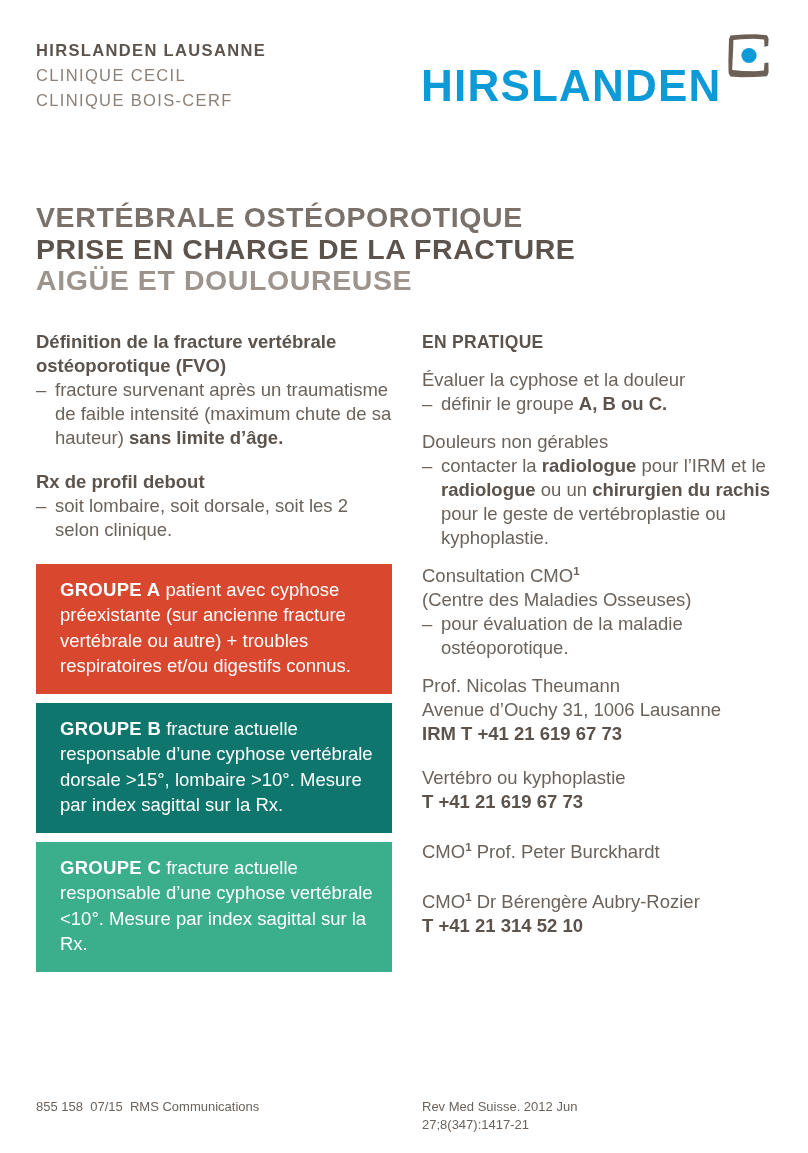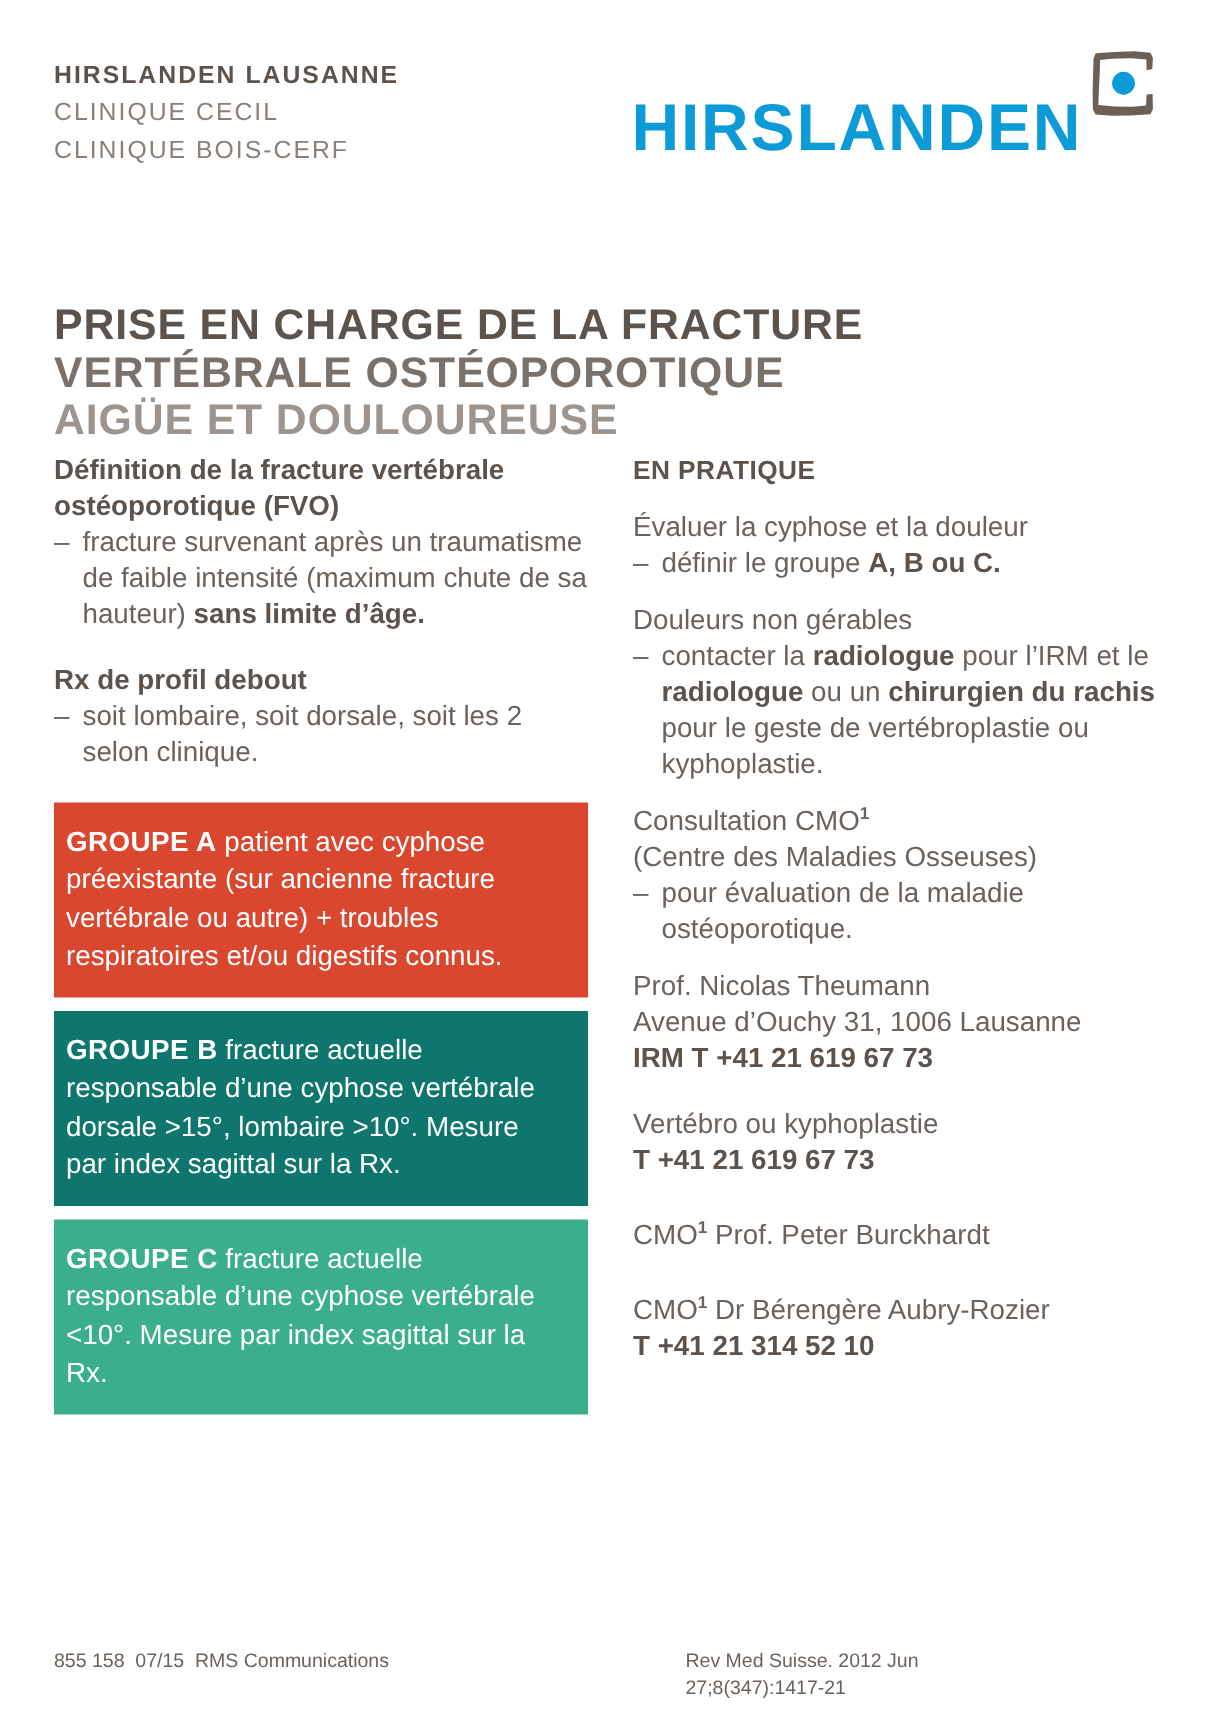--- a/index.html
+++ b/index.html
@@ -90,21 +90,21 @@
     font-size: 16.5px;
     line-height: 24px;
     letter-spacing: 0.15px;
     color: #5c534c;
   }
   .subtitle div { white-space: nowrap; }
 
   
   .columns {
     display: flex;
-    margin-top: 4px;
+    margin-top: 33px;
   }
   .col-left  { width: 356px; flex: 0 0 356px; }
   .col-gap   { width: 30px;  flex: 0 0 30px; }
   .col-right { width: 350px; flex: 0 0 350px; }
 
   .sec-head {
     font-weight: bold;
     font-size: 18.5px;
     line-height: 24px;
     color: #5c534c;
@@ -129,21 +129,21 @@
     color: #6b625b;
   }
   .bullet .btext { flex: 1; }
   b, .b { font-weight: bold; color: #5c534c; }
   .gap-sm { height: 14px; }
   .gap-md { height: 20px; }
   .gap-lg { height: 26px; }
 
   
   .group-box {
-    padding: 13px 17px 15px 8px;
+    padding: 13px 17px 15px 24px;
     box-sizing: border-box;
     color: #ffffff;
     font-size: 18.5px;
     line-height: 25.5px;
     margin-bottom: 9px;
   }
   .group-box .gname {
     font-weight: bold;
     color: #ffffff;
     letter-spacing: 0.3px;
@@ -153,21 +153,20 @@
   
   .footer {
     position: absolute;
     left: 36px;
     right: 36px;
     bottom: 19px;
     display: flex;
     font-size: 13px;
     line-height: 18px;
     color: #6b625b;
-    gap: 35px;
   }
   .footer-left  { width: 386px; flex: 0 0 386px; white-space: pre; }
   .footer-right { flex: 1; }
   sup {
     font-size: 0.62em;
     vertical-align: super;
     line-height: 0;
     font-weight: bold;
   }
 </style>
@@ -187,22 +186,22 @@
 
     <div class="logo-mark">
       <svg viewBox="0 0 52 52" width="52" height="52" aria-hidden="true">
         <path d="M6 9 L7.5 5.5 L20 4.6 L33 4.2 L44 5.2 L45.6 8.6 L45.2 16 L41.4 16.8 L41.2 9.6 L31 8.8 L18 9.2 L10.4 10 L10.2 18 L9.6 30 L9.2 40 L20 41 L32 41.2 L41 40.4 L41.4 33 L45.4 32.6 L45.6 42.6 L44 46.2 L31 47 L18 47.2 L7.4 46.4 L5.6 43 L5.4 31 Z" fill="#6b5f56"></path>
         <circle cx="26" cy="25.5" r="7.6" fill="#0c9bd6"></circle>
       </svg>
     </div>
   </div>
 
   <div class="title-block">
+    <div class="title-line t2" style="color: rgb(122, 113, 106);">VERTÉBRALE OSTÉOPOROTIQUE</div>
     <div class="title-line t1" style="color: rgb(92, 83, 76);">PRISE EN CHARGE DE LA FRACTURE</div>
-    <div class="title-line t2" style="color: rgb(122, 113, 106);">VERTÉBRALE OSTÉOPOROTIQUE</div>
     <div class="title-line t3" style="color: rgb(156, 148, 141);">AIGÜE ET DOULOUREUSE</div>
   </div>
 
 
   <div class="columns">
 
     <div class="col-left">
 
       <div class="sec-head">
         <div>Définition de la fracture vertébrale</div>

